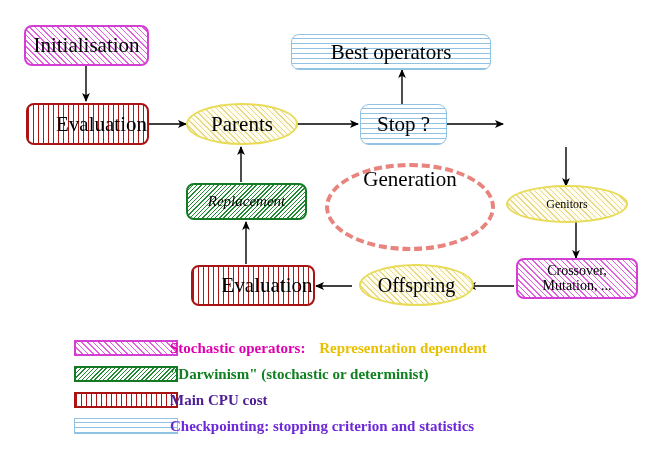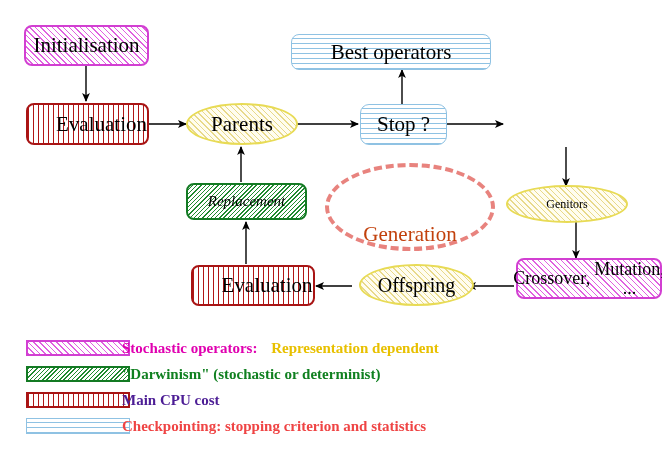--- a/index.html
+++ b/index.html
@@ -92,39 +92,40 @@
   .rounded { border-radius: 9px; }
   .ellipse { border-radius: 50%; }
 
   .dashed-ellipse {
     position: absolute;
     box-sizing: border-box;
     border: 4px dashed #e8837e;
     border-radius: 50%;
     background: transparent;
     display: flex;
-    align-items: flex-end;
+    align-items: flex-start;
     justify-content: center;
-    color: #c2410c;
+    color: #000000;
     z-index: 1;
   }
 
   
   #legend {
     position: absolute;
     left: 0;
     top: 335px;
     width: 662px;
     z-index: 4;
   }
   .legend-row {
     position: relative;
     height: 26px;
     display: flex;
     align-items: center;
+    margin-left: 48px;
   }
   .swatch {
     position: absolute;
     left: 26px;
     width: 104px;
     height: 16px;
     box-sizing: border-box;
   }
   .legend-text {
     position: absolute;
@@ -133,21 +134,21 @@
     white-space: nowrap;
     font-family: "Liberation Serif", "DejaVu Serif", serif;
     font-weight: bold;
   }
   .legend-text .seg2 { font-weight: bold; }
 
   .c-magenta { color: #e000b0; }
   .c-gold    { color: #e8c000; }
   .c-green   { color: #108020; }
   .c-red     { color: #4c1d95; }
-  .c-ltblue  { color: #ef4444; }
+  .c-ltblue  { color: #6d28d9; }
 </style>
 </head>
 <body>
 
 <div id="canvas">
 
   <svg class="edges" viewBox="0 0 662 471" xmlns="http://www.w3.org/2000/svg">
     <defs>
       <marker id="arrowhead" markerWidth="9" markerHeight="9" refX="8" refY="4.5" orient="auto" markerUnits="userSpaceOnUse">
         <path d="M0,0.6 L9,4.5 L0,8.4 L2.2,4.5 Z" fill="#000000"></path>
@@ -217,21 +218,21 @@
 
   <div class="node box fill-blue" style="left:291px; top:34px; width:200px; height:36px; font-size:21px;">
     <span class="lbl">Best operators</span>
   </div>
 
 
   <div class="node ellipse fill-yellow" style="left:506px; top:185px; width:122px; height:38px; font-size:12px;">
     <span class="lbl">Genitors</span>
   </div>
 
-  <div class="node box fill-magenta" style="left:516px; top:258px; width:146px; height:41px; font-size:18px; ">
+  <div class="node box fill-magenta" style="left:516px; top:258px; width:122px; height:41px; font-size:14px; flex-direction:column;">
     <span class="lbl">Crossover,</span>
     <span class="lbl">Mutation, ...</span>
   </div>
 
   <div class="node ellipse fill-yellow" style="left:359px; top:264px; width:115px; height:42px; font-size:20px;">
     <span class="lbl">Offspring</span>
   </div>
 
   <div class="node box fill-red" style="left:191px; top:265px; width:124px; height:41px; font-size:21px;">
     <span class="lbl">Evaluation</span>

